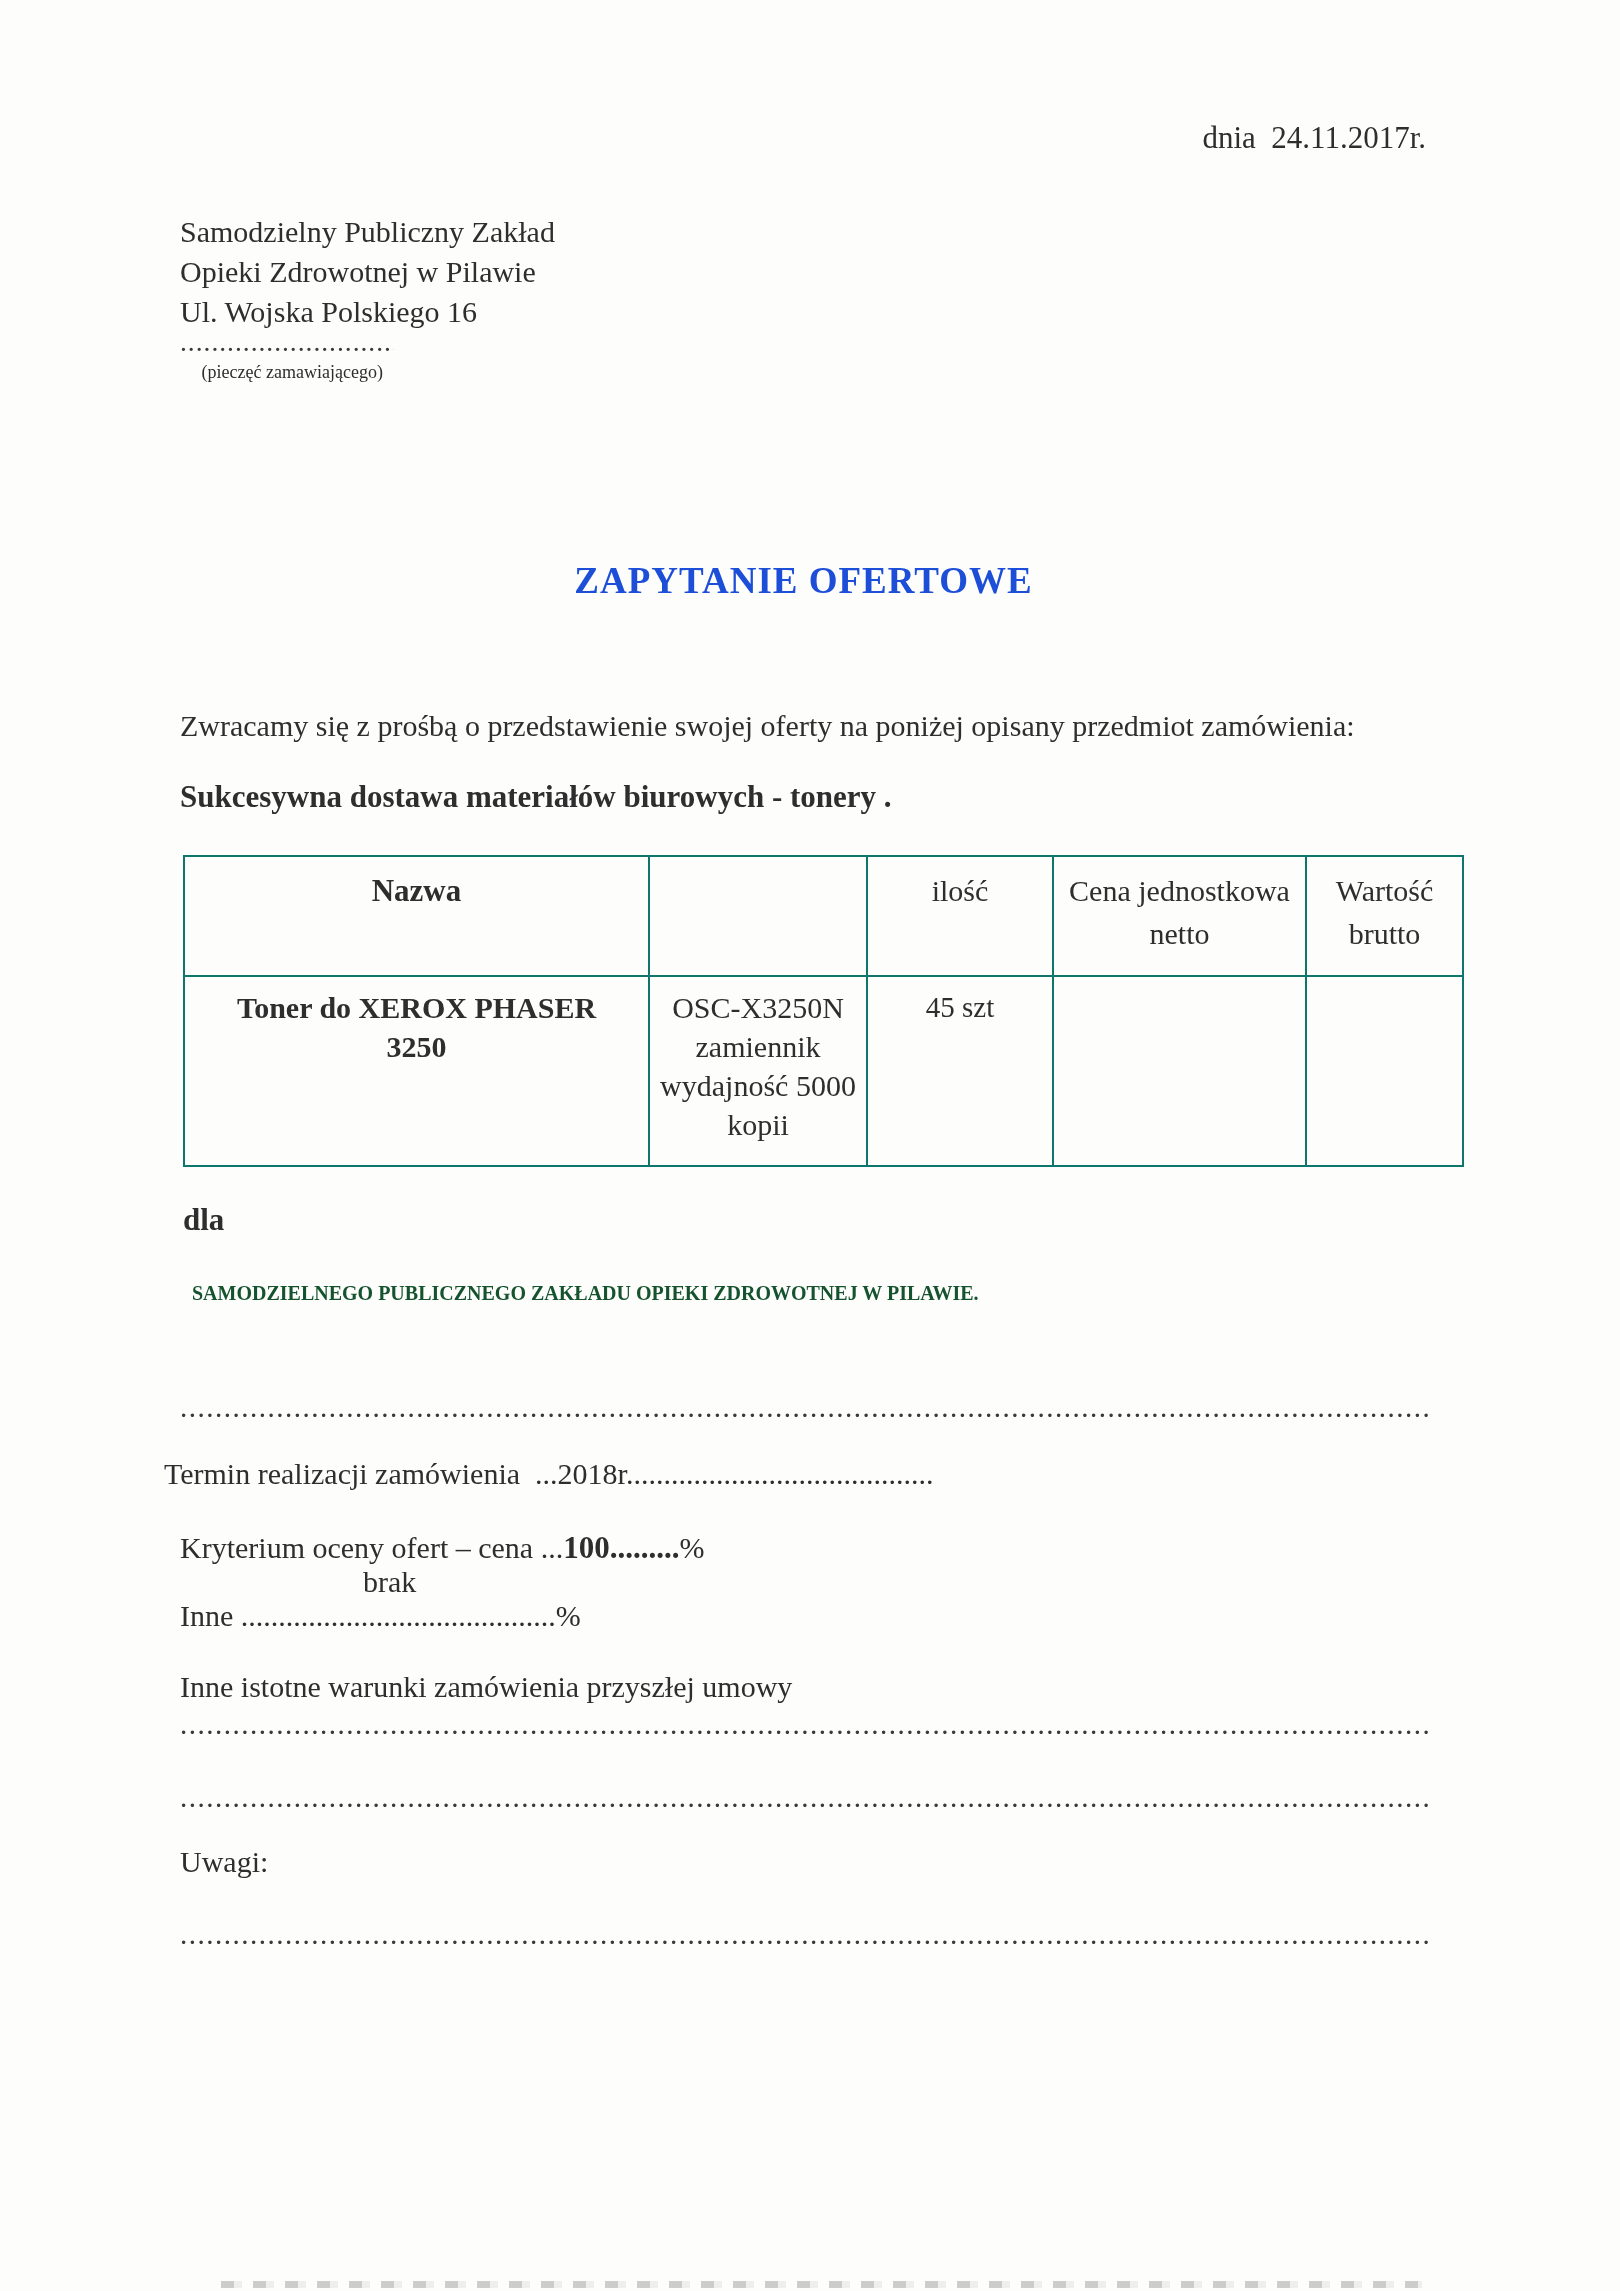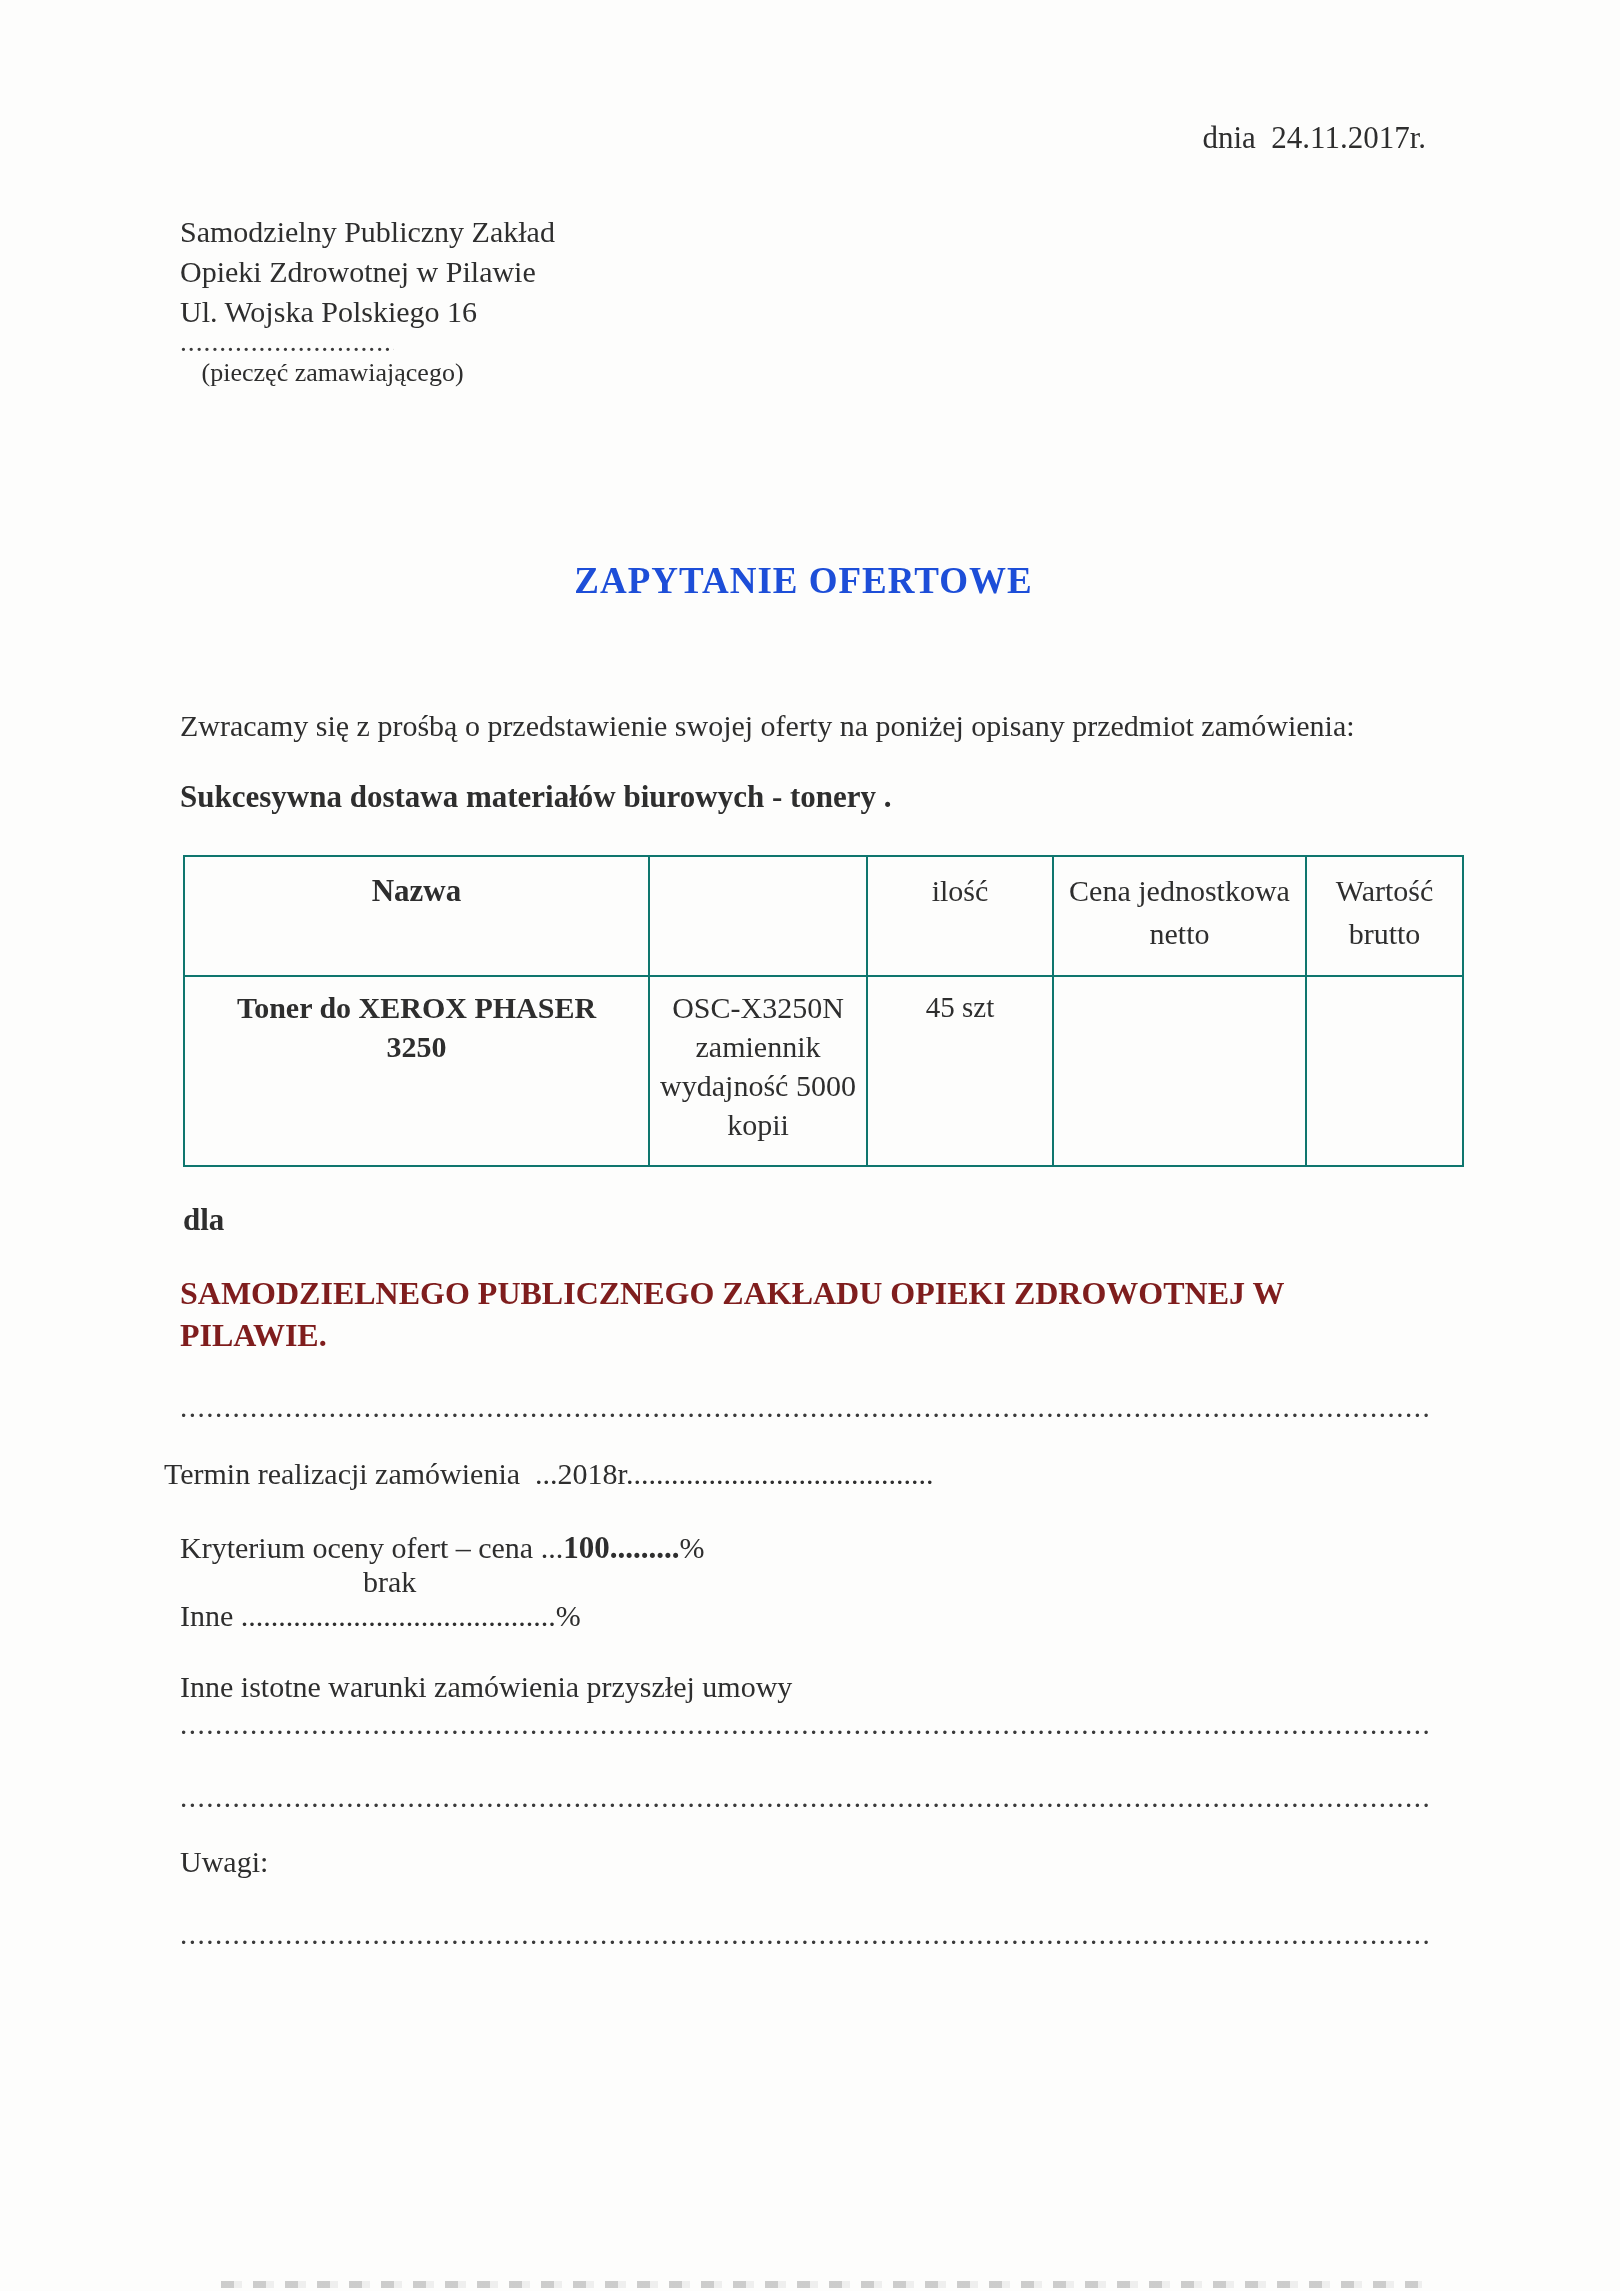--- a/index.html
+++ b/index.html
@@ -14,21 +14,21 @@
     overflow:hidden;
   }
   .abs{position:absolute;}
   .date-line{top:120px;right:194px;font-size:31px;white-space:pre;}
   .orderer{top:212px;left:180px;font-size:30px;line-height:40px;}
   .orderer .label{font-weight:bold;letter-spacing:0.5px;}
   .stamp-dots{
     width:214px;height:25.5px;overflow:hidden;white-space:nowrap;
     font-size:27.4px;letter-spacing:1px;line-height:21.6px;color:#3a3a3a;
   }
-  .stamp-caption{font-size:26px;padding-left:21.6px;line-height:29px;}
+  .stamp-caption{font-size:18px;padding-left:21.6px;line-height:29px;}
   .doc-title{
     top:559px;left:0;width:1607px;text-align:center;
     font-size:37px;font-weight:bold;letter-spacing:1px;color:#1d4ed8;
   }
   .intro{top:709px;left:180px;font-size:30px;width:1264px;}
   .subject{top:779px;left:180px;font-size:31px;font-weight:bold;}
   table.offer{
     position:absolute;top:855px;left:183px;
     border-collapse:collapse;table-layout:fixed;width:1278px;
     font-size:30px;color:#2e2e2e;
@@ -39,22 +39,22 @@
     padding:11.8px 7.8px 7.8px;
     overflow:hidden;
   }
   table.offer tr.head th{height:98px;font-weight:normal;line-height:43px;}
   table.offer tr.head th.first{font-weight:bold;font-size:31px;}
   table.offer tr.body td{height:169px;line-height:39px;}
   table.offer td.name{font-weight:bold;padding-left:29px;padding-right:29px;}
   table.offer td.qty{font-size:29px;}
   .dla{top:1202px;left:183px;font-size:31px;font-weight:bold;}
   .recipient{
-    top:1272px;left:180px;width:1186px;
-    font-size:32px;font-weight:bold;line-height:42px;color:#7f1d1d;
+    top:1272px;left:192px;width:1186px;
+    font-size:20px;font-weight:bold;line-height:42px;color:#14532d;
   }
   .dotline{
     left:180px;width:1249px;height:31px;
     overflow:hidden;white-space:nowrap;
     font-size:29px;letter-spacing:1.5px;line-height:23.5px;color:#3a3a3a;
   }
   .dl1{top:1396px;} .dl2{top:1713px;} .dl3{top:1786px;} .dl4{top:1923px;}
   .line-termin{top:1457px;left:164px;font-size:30px;white-space:pre;}
   .line-kryterium{top:1530px;left:180px;font-size:30px;white-space:pre;}
   .line-kryterium .val{font-weight:bold;font-size:31px;}

